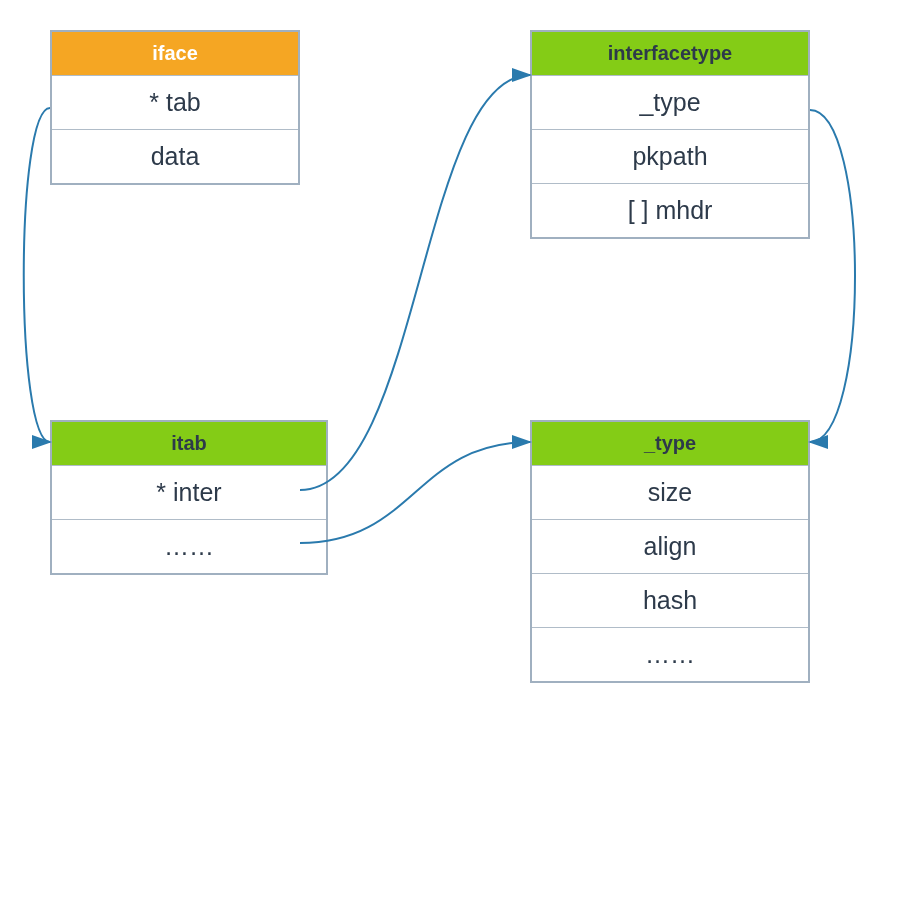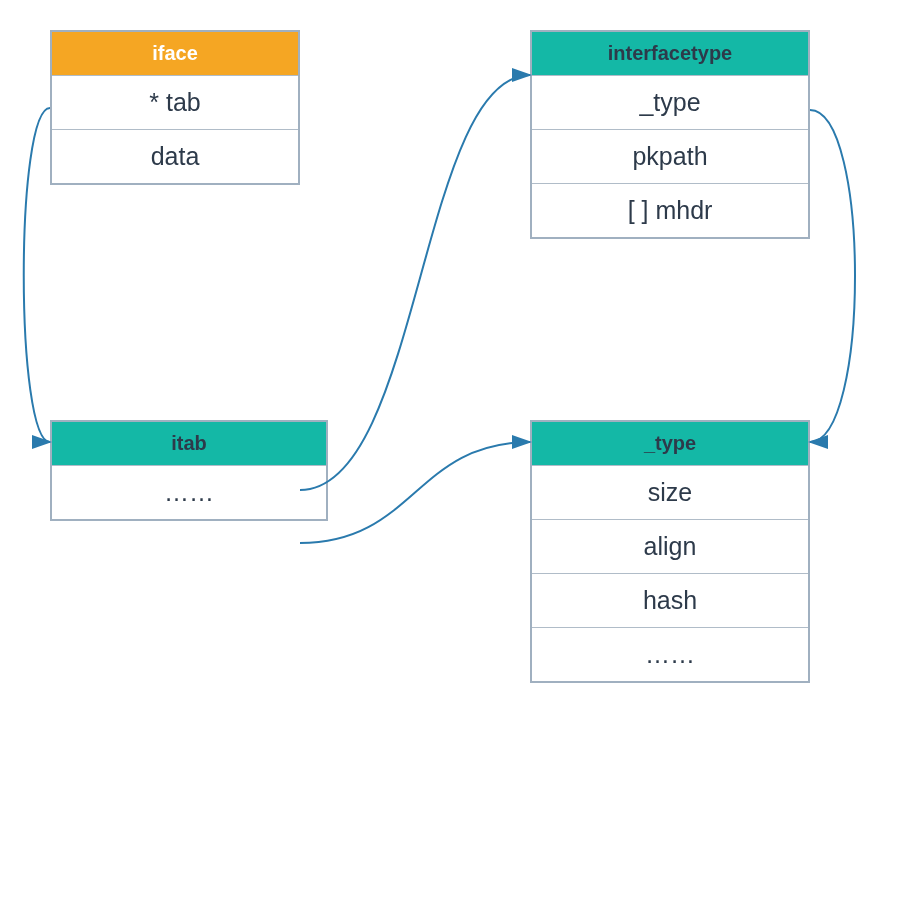--- a/index.html
+++ b/index.html
@@ -26,21 +26,21 @@
       font-weight: bold;
       color: #2d3a4a;
     }
 
     .struct-header.orange {
       background: #f5a623;
       color: #fff;
     }
 
     .struct-header.gray {
-      background: #14b8a6;
+      background: #84cc16;
       color: #2d3a4a;
     }
 
     .struct-field {
       border-top: 1px solid #b0bcc8;
       padding: 12px 20px;
       font-size: 25px;
       color: #2d3a4a;
       text-align: center;
       background: #fff;
@@ -67,20 +67,21 @@
 
 <div class="struct-box" style="top:30px; left:530px; width:280px;">
   <div class="struct-header gray">interfacetype</div>
   <div class="struct-field">_type</div>
   <div class="struct-field">pkpath</div>
   <div class="struct-field">[ ] mhdr</div>
 </div>
 
 <div class="struct-box" style="top:420px; left:50px; width:278px;">
   <div class="struct-header gray">itab</div>
+  <div class="struct-field">* inter</div>
   <div class="struct-field">……</div>
 </div>
 
 <div class="struct-box" style="top:420px; left:530px; width:280px;">
   <div class="struct-header gray">_type</div>
   <div class="struct-field">size</div>
   <div class="struct-field">align</div>
   <div class="struct-field">hash</div>
   <div class="struct-field">……</div>
 </div>

